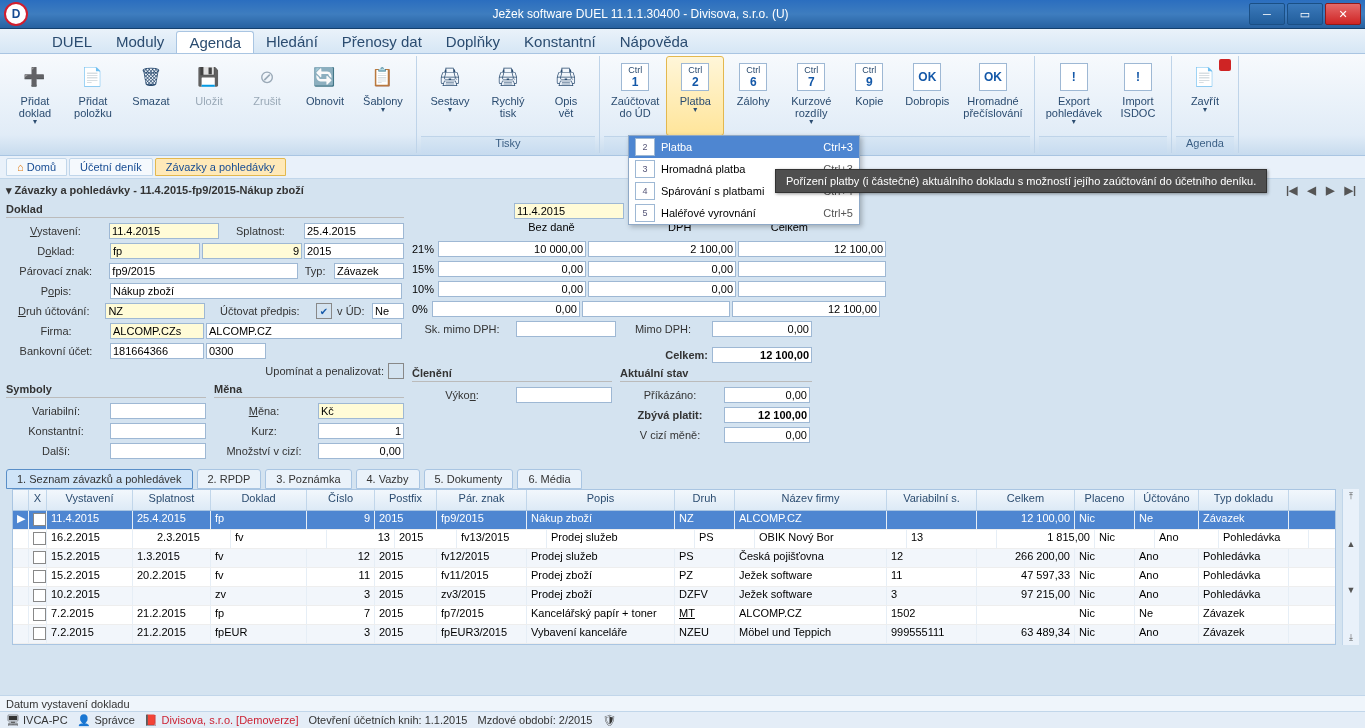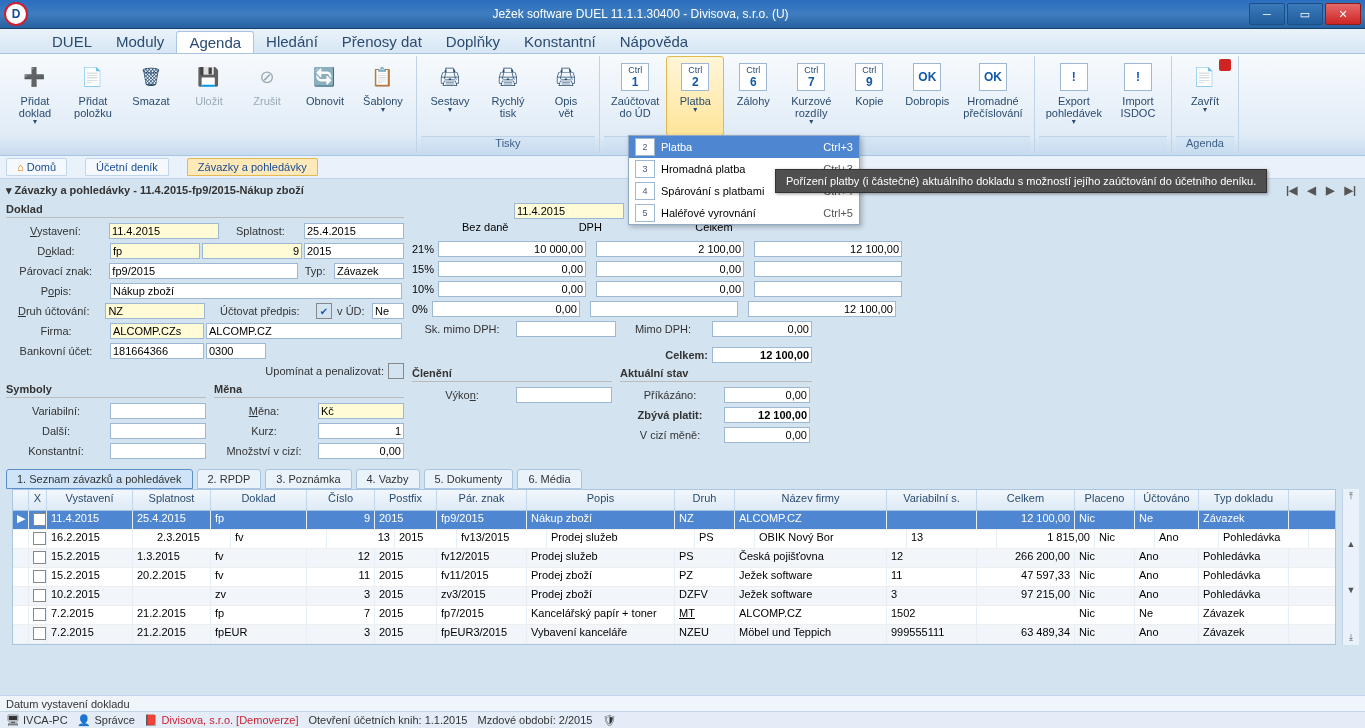--- a/index.html
+++ b/index.html
@@ -14,21 +14,21 @@
 .menu-item.active{background:#fff;border:1px solid #A9C5E2;border-bottom:none;border-radius:3px 3px 0 0;margin-top:2px}
 .ribbon{height:97px;background:linear-gradient(#F7FAFD,#E1ECF7 80%,#C7DBEE);display:flex;border-bottom:1px solid #A9C5E2;padding:2px}
 .ribbon-group{display:flex;flex-direction:column;border-right:1px solid #BFD4E9;padding:0 4px}
 .ribbon-row{display:flex;flex:1}
 .ribbon-btn{display:flex;flex-direction:column;align-items:center;justify-content:flex-start;padding:4px 6px;min-width:44px;text-align:center;color:#2B4C70;border:1px solid transparent;border-radius:3px}
 .ribbon-btn.active{background:linear-gradient(#FFF6D9,#FFE59A);border-color:#E3B84E}
 .ribbon-btn .icn{width:32px;height:32px;margin-bottom:2px;display:flex;align-items:center;justify-content:center;font-size:18px}
 .ribbon-btn.disabled{color:#9AA9B7}
 .ribbon-label-bar{height:16px;text-align:center;color:#3B5F85;font-size:11px;background:linear-gradient(#D7E6F4,#C8DCF0);border-top:1px solid #BFD4E9}
 .ribbon-btn .dd{font-size:8px;margin-top:-2px}
-.breadcrumb{height:22px;background:#E9F1FA;display:flex;align-items:center;border-bottom:1px solid #C1D6EA;padding:0 6px;gap:18px}
+.breadcrumb{height:22px;background:#E9F1FA;display:flex;align-items:center;border-bottom:1px solid #C1D6EA;padding:0 6px;gap:2px}
 .bc-tab{padding:2px 10px;border:1px solid #C1D6EA;background:#F5F9FD;color:#174C93;border-radius:2px 2px 0 0}
 .bc-tab.active{background:#FFE9B8;border-color:#E3B84E}
 .bc-tab.home::before{content:"⌂ ";color:#E07F1C}
 .subtitle{height:22px;display:flex;align-items:center;padding:0 6px;font-weight:bold;color:#333;justify-content:space-between}
 .subtitle .nav{display:flex;gap:4px;color:#555}
 .subtitle .nav span{padding:0 3px}
 .form-area{display:flex;padding:0 6px 4px 6px;gap:8px}
 .panel{display:flex;flex-direction:column}
 .panel-title{font-weight:bold;color:#333;padding:2px 0;border-bottom:1px solid #bbb;margin-bottom:3px}
 .row{display:flex;align-items:center;height:20px;gap:2px}
@@ -56,24 +56,24 @@
 .statusbar2 .demo{color:#C23}
 .dropdown{position:absolute;top:135px;left:628px;width:230px;background:#fff;border:1px solid #8FA9C7;box-shadow:2px 2px 5px rgba(0,0,0,.25);z-index:50}
 .dd-item{display:flex;align-items:center;height:22px;padding:0 6px}
 .dd-item.hl{background:#4E86D1;color:#fff}
 .dd-ico{width:18px;height:16px;border:1px solid #9EB8D4;background:#fff;color:#557;font-size:9px;display:flex;align-items:center;justify-content:center;margin-right:6px}
 .dd-item.hl .dd-ico{background:#fff;color:#557}
 .dd-sc{margin-left:auto;font-size:11px;color:#555}
 .dd-item.hl .dd-sc{color:#fff}
 .tooltip{position:absolute;top:169px;left:775px;background:#4F4F4F;color:#fff;padding:5px 10px;border:1px solid #333;font-size:11px;z-index:60;box-shadow:1px 1px 3px rgba(0,0,0,.4)}
 .vat-head{display:flex;height:18px}
-.vat-head div{flex:1;padding-right:4px}
+.vat-head div{flex:1;text-align:right;padding-right:4px}
 .vat-row{display:flex;height:20px;align-items:center}
 .vat-row .vr-lbl{width:50px;text-align:left;padding-right:4px}
-.vat-row input{flex:1;margin-right:10px}
+.vat-row input{flex:1;margin-right:2px}
 .x-close{position:absolute;width:12px;height:12px;top:2px;right:2px;background:#CF2424;border-radius:2px}
 </style>
 </head>
 <body>
 
 <div class="titlebar">
   <div class="app-icon">D</div>
   <div class="title-center">Ježek software DUEL 11.1.1.30400 - Divisova, s.r.o. (U)</div>
   <div class="win-btns">
     <div class="win-btn">─</div>
@@ -320,25 +320,25 @@
       </div>
 
     <div style="display:flex;gap:8px">
       <div style="width:200px">
         <div class="panel-title">Symboly</div>
         <div class="row">
             <div class="lbl" style="width:100px">Variabilní:</div>
             <input class="fld" style="width: 96px;">
           </div>
         <div class="row">
+            <div class="lbl" style="width:100px">Konstantní:</div>
+            <input class="fld" style="width: 96px;">
+          </div>
+        <div class="row">
             <div class="lbl" style="width:100px">Další:</div>
-            <input class="fld" style="width: 96px;">
-          </div>
-        <div class="row">
-            <div class="lbl" style="width:100px">Konstantní:</div>
             <input class="fld" style="width: 96px;">
           </div>
       </div>
       <div style="flex:1">
         <div class="panel-title">Měna</div>
         <div class="row">
             <div class="lbl" style="width:100px"><u>M</u>ěna:</div>
             <input class="fld req" style="width: 86px;" value="Kč">
           </div>
         <div class="row">

